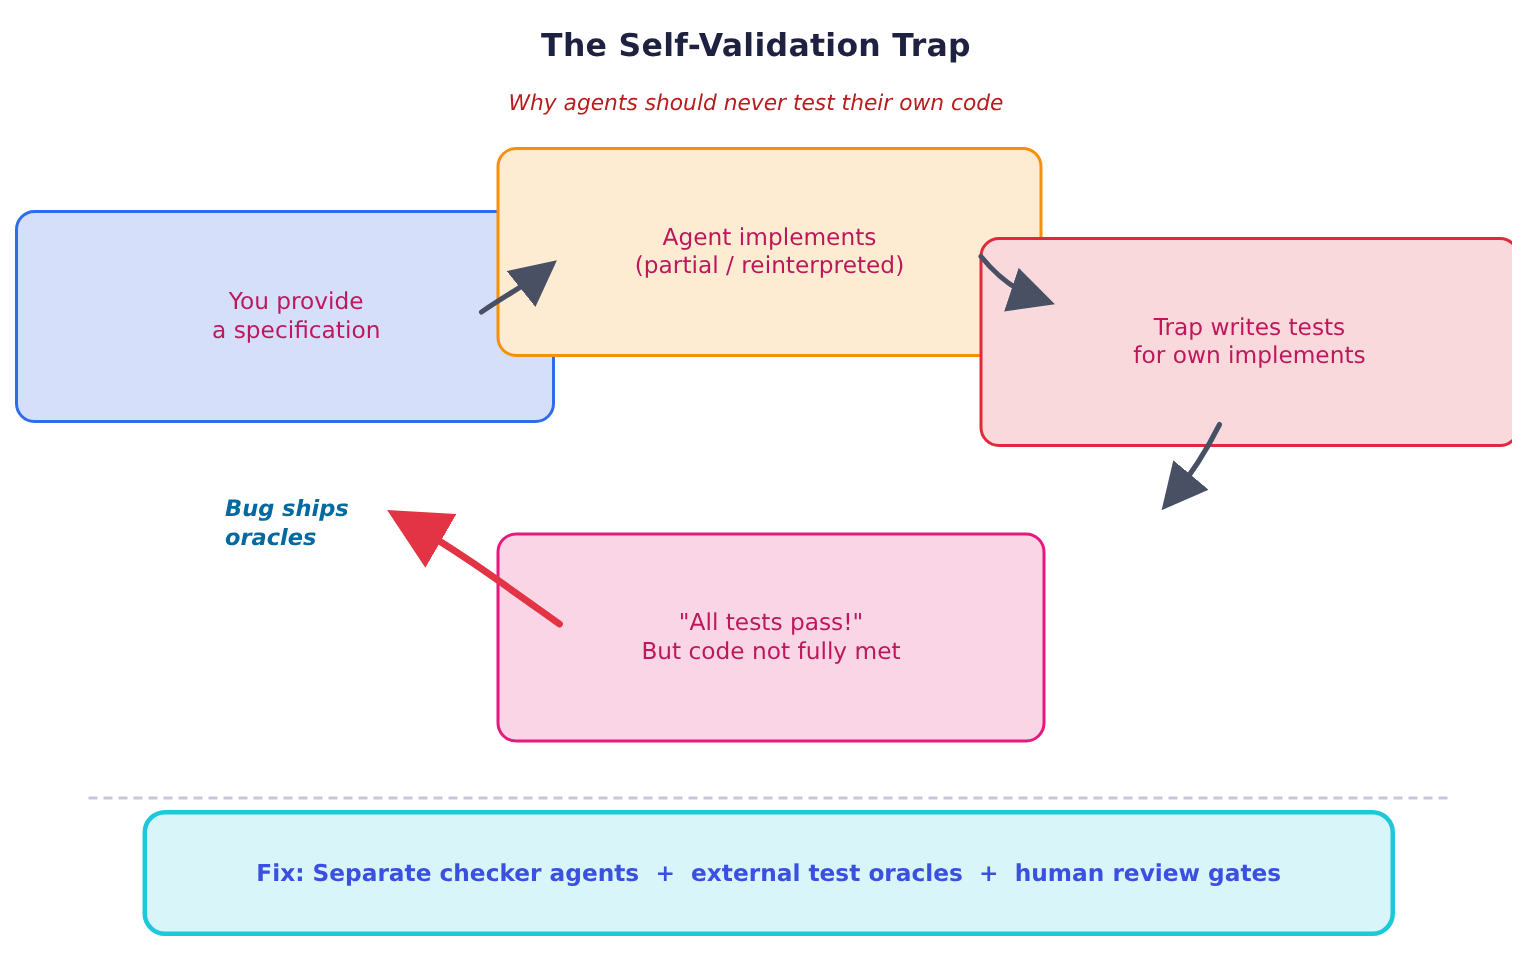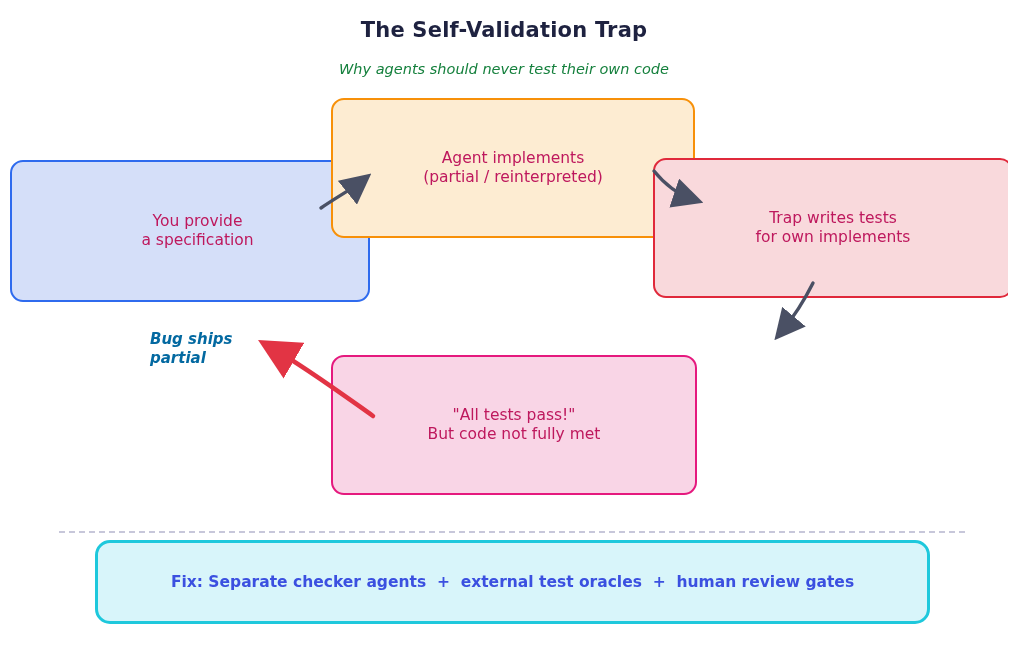--- a/index.html
+++ b/index.html
@@ -28,37 +28,37 @@
     letter-spacing: 0.2px;
   }
   .subtitle {
     position: absolute;
     left: 0;
     top: 61px;
     width: 100%;
     text-align: center;
     font-size: 14.5px;
     font-style: italic;
-    color: #15803d;
+    color: #b91c1c;
   }
   .node {
     position: absolute;
     box-sizing: border-box;
     border-radius: 13px;
     display: flex;
     flex-direction: column;
     align-items: center;
     justify-content: center;
     text-align: center;
     font-size: 15.5px;
     line-height: 19.5px;
     color: #be185d;
   }
   .node-spec {
-    left: 10px;  top: 160px;  width: 360px; height: 142px;
+    left: 10px;  top: 140px;  width: 360px; height: 142px;
     background: #d5dff9;
     border: 2.5px solid #2f6bee;
     z-index: 1;
     padding-left: 15px;
   }
   .node-implement {
     left: 331px; top: 98px;   width: 364px; height: 140px;
     background: #fdecd2;
     border: 2.5px solid #f79009;
     z-index: 2;
@@ -161,21 +161,21 @@
       </marker>
     </defs>
     <path d="M 321 208 C 337 197 352 189 362 181" fill="none" stroke-width="3.4" stroke-linecap="round" marker-end="url(#head-dark)" stroke="#4a5064"></path>
     <path d="M 654 171 C 667 187 680 195 692 199" fill="none" stroke-width="3.4" stroke-linecap="round" marker-end="url(#head-dark)" stroke="#4a5064"></path>
     <path d="M 813 283 C 803 303 792 319 782 331" fill="none" stroke-width="3.4" stroke-linecap="round" marker-end="url(#head-dark)" stroke="#4a5064"></path>
     <path d="M 373 416 C 335 389 305 367 272 348" fill="none" stroke-width="4.6" stroke-linecap="round" marker-end="url(#head-red)" stroke="#e23444"></path>
   </svg>
 
   <div class="bug-label">
     <span>Bug ships</span>
-    <span>partial</span>
+    <span>oracles</span>
   </div>
 
   <div class="divider"></div>
 
   <div class="fix-box">
     <span>Fix: Separate checker agents  +  external test oracles  +  human review gates</span>
   </div>
 
 </div>
 

